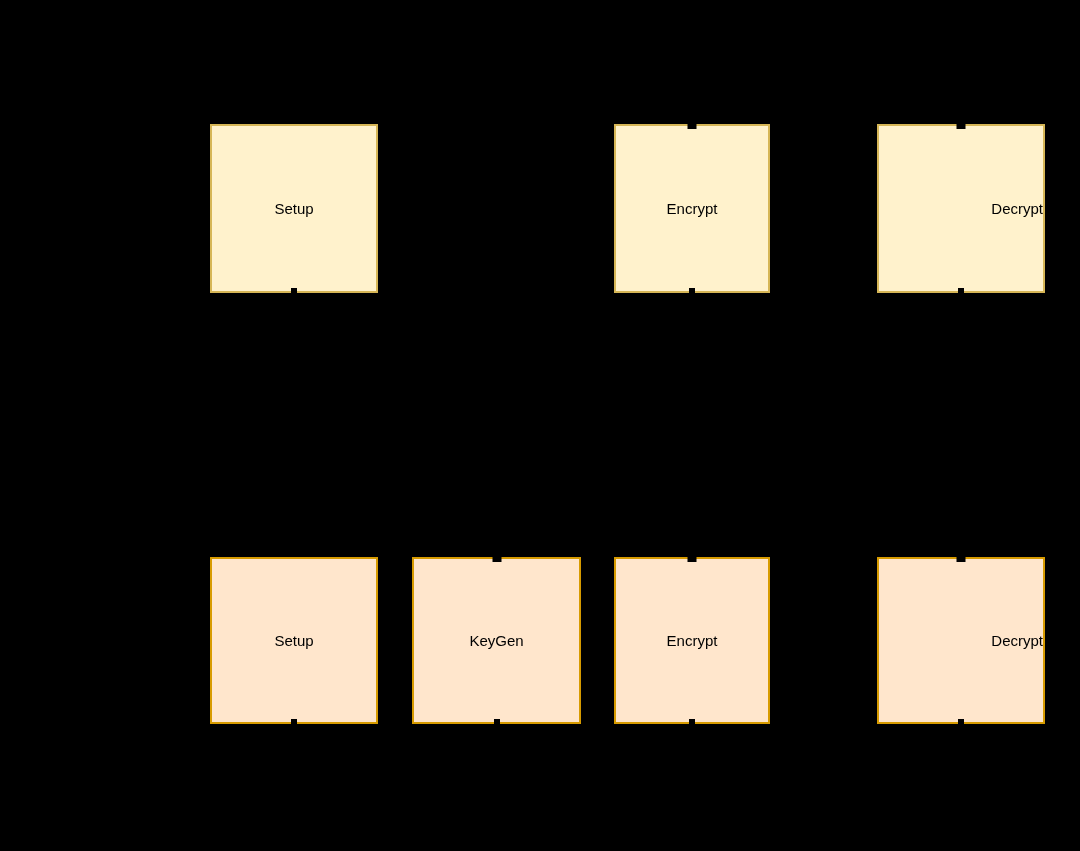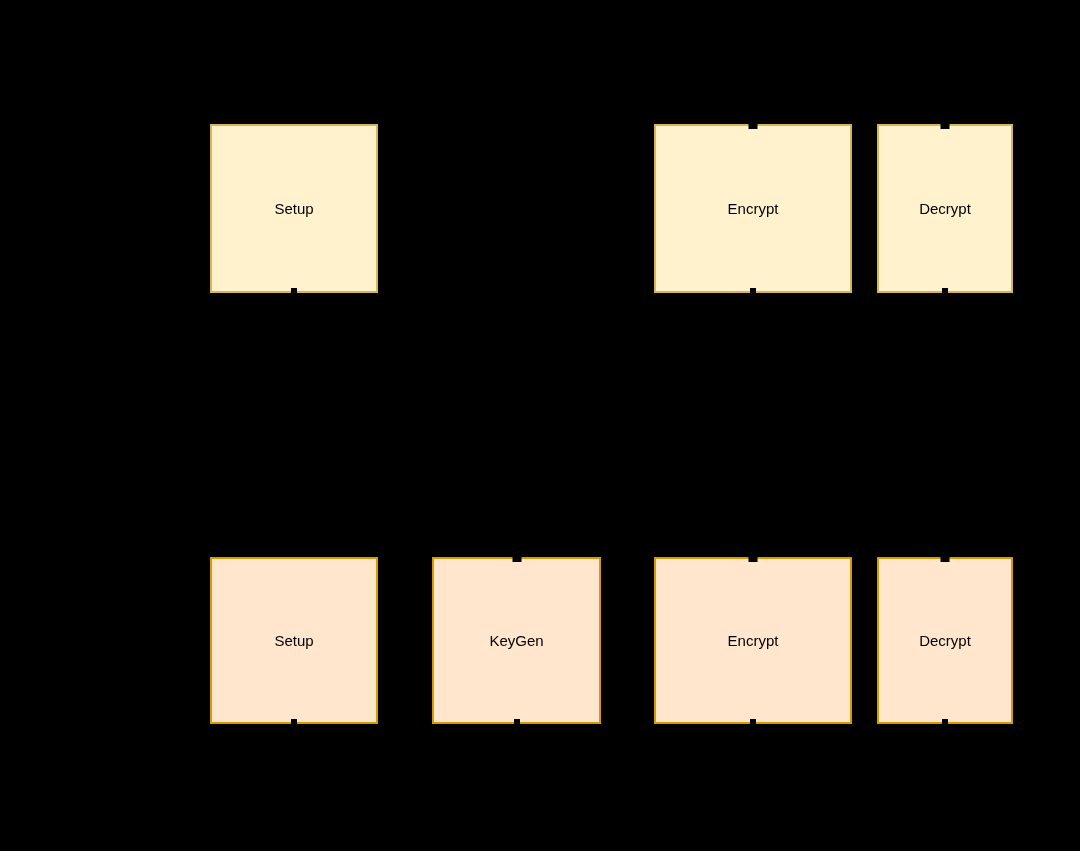--- a/index.html
+++ b/index.html
@@ -57,23 +57,23 @@
     width: 9px;
     height: 6px;
   }
   .notch.bottom {
     bottom: -3px;
     width: 6px;
     height: 6px;
   }
   
   .col-1 { left: 210px; width: 168px; }
-  .col-2 { left: 432px; width: 169px; }
-  .col-3 { left: 654px; width: 198px; }
-  .col-4 { left: 877px; width: 136px; }
+  .col-2 { left: 412px; width: 169px; }
+  .col-3 { left: 614px; width: 156px; }
+  .col-4 { left: 877px; width: 168px; justify-content: flex-end; }
 </style>
 </head>
 <body style="--bg-color: #000000; --text-color: #000000; --row1-fill: #FFF2CC; --row1-stroke: #D6B656; --row2-fill: #FFE6CC; --row2-stroke: #D79B00;">
 
 <div class="diagram">
 
   <div class="box row-top col-1">
     <span class="box-label">Setup</span>
     <span class="notch bottom"></span>
   </div>

